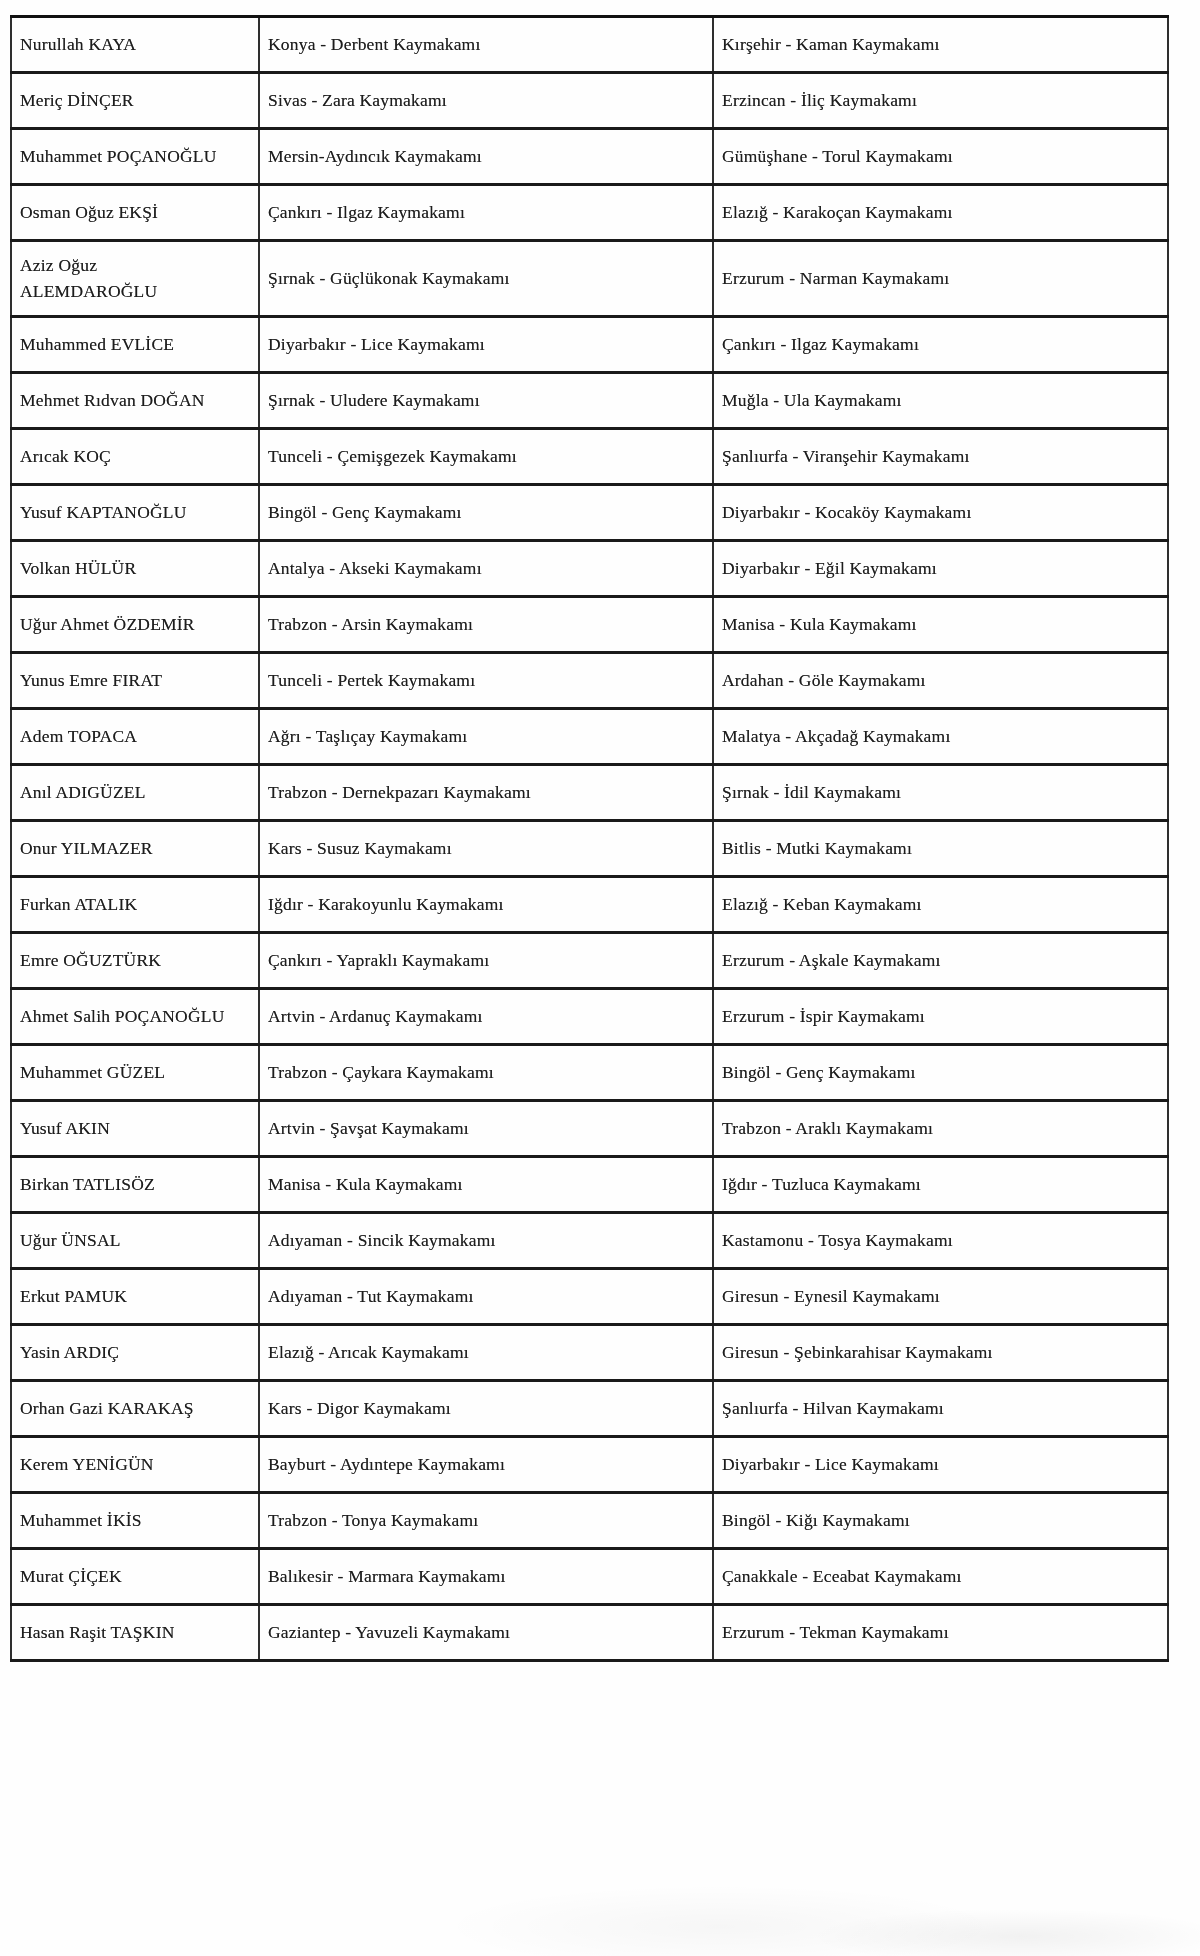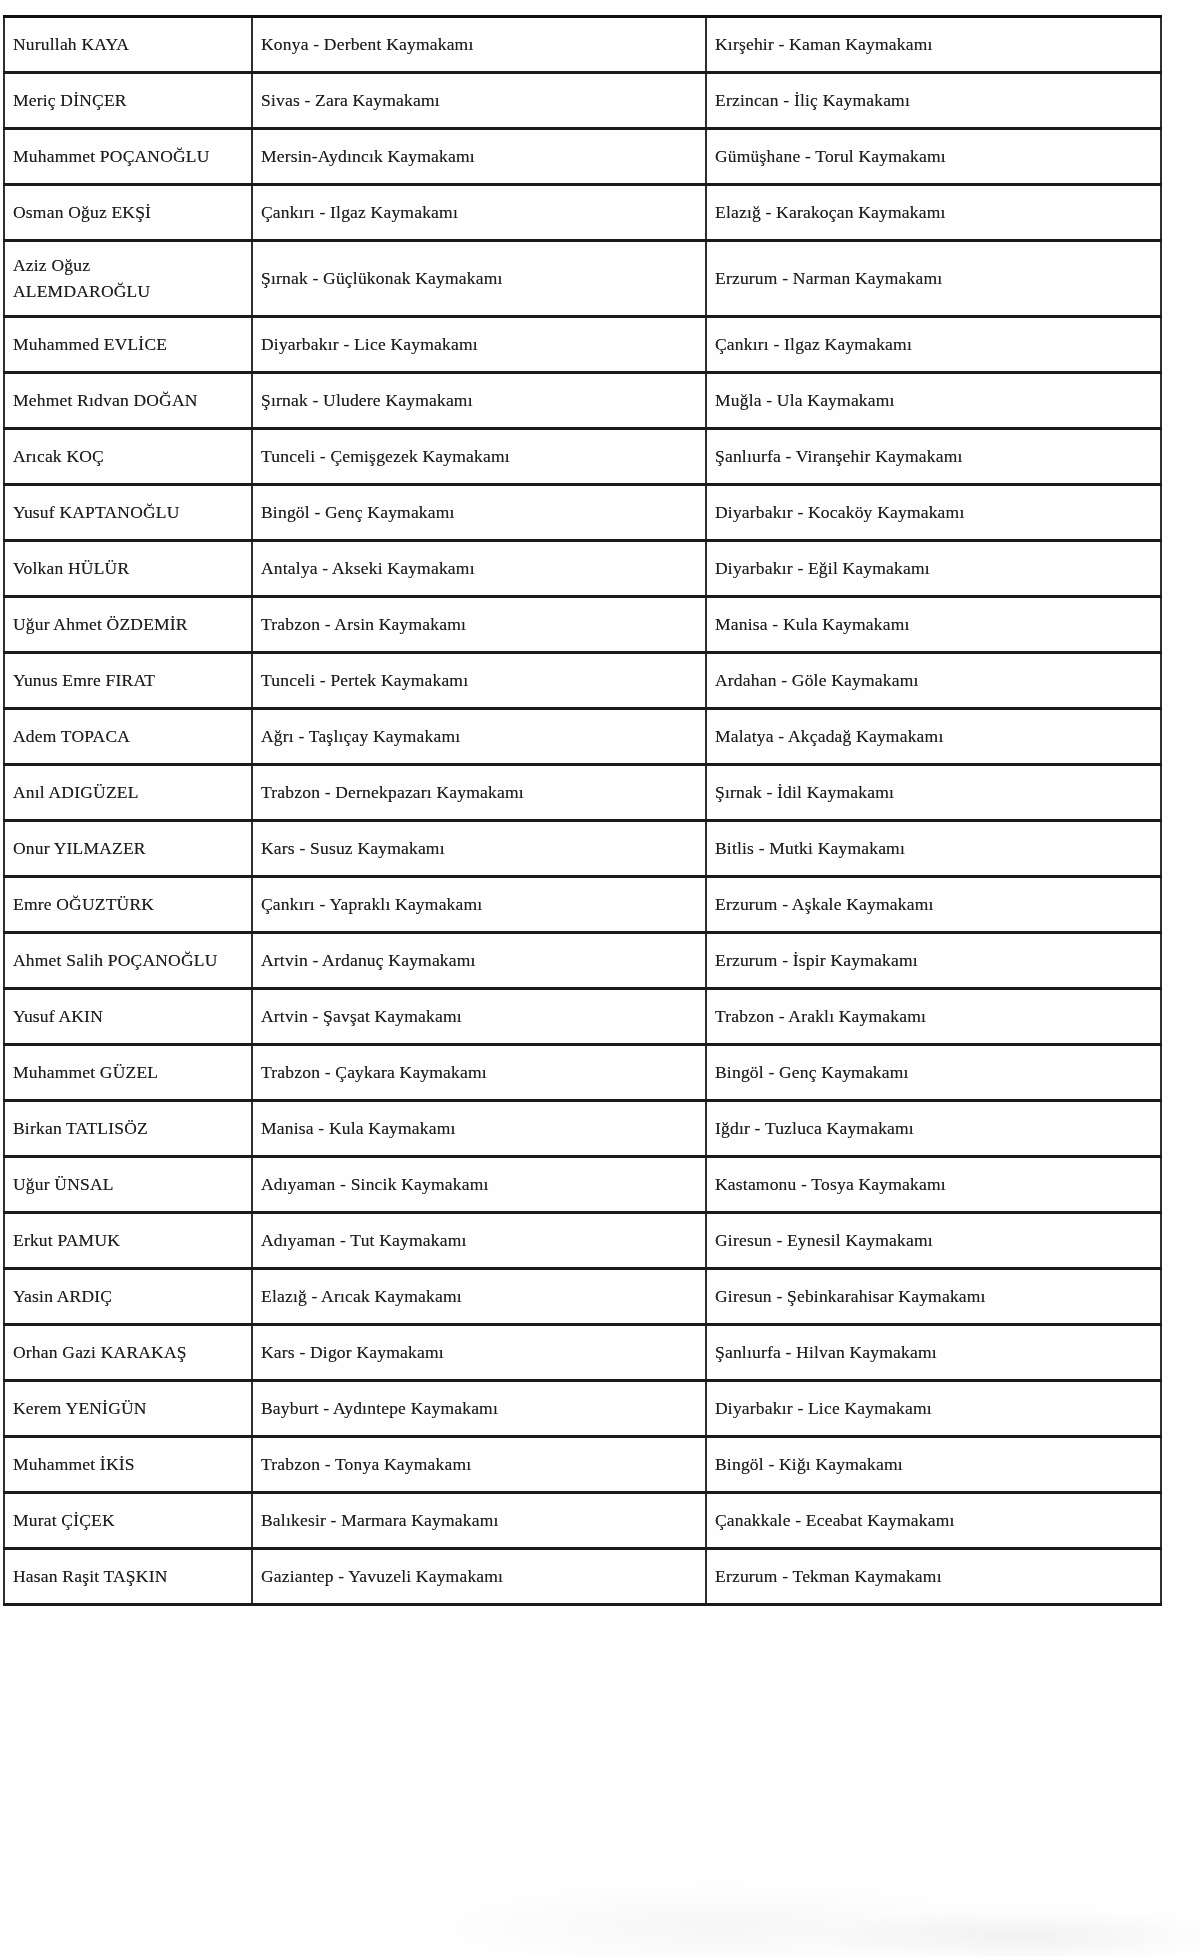--- a/index.html
+++ b/index.html
@@ -14,21 +14,21 @@
     background:
       radial-gradient(ellipse 300px 40px at 85% 99%, rgba(0,0,0,0.05), transparent 70%),
       radial-gradient(ellipse 400px 60px at 60% 98.5%, rgba(0,0,0,0.03), transparent 70%),
       #fefefe;
     font-family: "Liberation Serif", "DejaVu Serif", serif;
     color: #1d1d1d;
     overflow: hidden;
   }
   table.appointments {
     position: absolute;
-    left: 3px;
+    left: 10px;
     top: 15px;
     width: 1157px;
     border-collapse: collapse;
     table-layout: fixed;
   }
   table.appointments col.c-name { width: 248px; }
   table.appointments col.c-from { width: 454px; }
   table.appointments col.c-to   { width: 455px; }
   table.appointments tr {
     height: 56px;
@@ -137,38 +137,43 @@
           <td class="name-cell"><span class="cell-text">Anıl ADIGÜZEL</span></td>
           <td class="from-cell"><span class="cell-text">Trabzon - Dernekpazarı Kaymakamı</span></td>
           <td class="to-cell"><span class="cell-text">Şırnak - İdil Kaymakamı</span></td>
         </tr>
         <tr>
           <td class="name-cell"><span class="cell-text">Onur YILMAZER</span></td>
           <td class="from-cell"><span class="cell-text">Kars - Susuz Kaymakamı</span></td>
           <td class="to-cell"><span class="cell-text">Bitlis - Mutki Kaymakamı</span></td>
         </tr>
         <tr>
+          <td class="name-cell"><span class="cell-text">Furkan ATALIK</span></td>
+          <td class="from-cell"><span class="cell-text">Iğdır - Karakoyunlu Kaymakamı</span></td>
+          <td class="to-cell"><span class="cell-text">Elazığ - Keban Kaymakamı</span></td>
+        </tr>
+        <tr>
           <td class="name-cell"><span class="cell-text">Emre OĞUZTÜRK</span></td>
           <td class="from-cell"><span class="cell-text">Çankırı - Yapraklı Kaymakamı</span></td>
           <td class="to-cell"><span class="cell-text">Erzurum - Aşkale Kaymakamı</span></td>
         </tr>
         <tr>
           <td class="name-cell"><span class="cell-text">Ahmet Salih POÇANOĞLU</span></td>
           <td class="from-cell"><span class="cell-text">Artvin - Ardanuç Kaymakamı</span></td>
           <td class="to-cell"><span class="cell-text">Erzurum - İspir Kaymakamı</span></td>
         </tr>
         <tr>
+          <td class="name-cell"><span class="cell-text">Muhammet GÜZEL</span></td>
+          <td class="from-cell"><span class="cell-text">Trabzon - Çaykara Kaymakamı</span></td>
+          <td class="to-cell"><span class="cell-text">Bingöl - Genç Kaymakamı</span></td>
+        </tr>
+        <tr>
           <td class="name-cell"><span class="cell-text">Yusuf AKIN</span></td>
           <td class="from-cell"><span class="cell-text">Artvin - Şavşat Kaymakamı</span></td>
           <td class="to-cell"><span class="cell-text">Trabzon - Araklı Kaymakamı</span></td>
-        </tr>
-        <tr>
-          <td class="name-cell"><span class="cell-text">Muhammet GÜZEL</span></td>
-          <td class="from-cell"><span class="cell-text">Trabzon - Çaykara Kaymakamı</span></td>
-          <td class="to-cell"><span class="cell-text">Bingöl - Genç Kaymakamı</span></td>
         </tr>
         <tr>
           <td class="name-cell"><span class="cell-text">Birkan TATLISÖZ</span></td>
           <td class="from-cell"><span class="cell-text">Manisa - Kula Kaymakamı</span></td>
           <td class="to-cell"><span class="cell-text">Iğdır - Tuzluca Kaymakamı</span></td>
         </tr>
         <tr>
           <td class="name-cell"><span class="cell-text">Uğur ÜNSAL</span></td>
           <td class="from-cell"><span class="cell-text">Adıyaman - Sincik Kaymakamı</span></td>
           <td class="to-cell"><span class="cell-text">Kastamonu - Tosya Kaymakamı</span></td>

